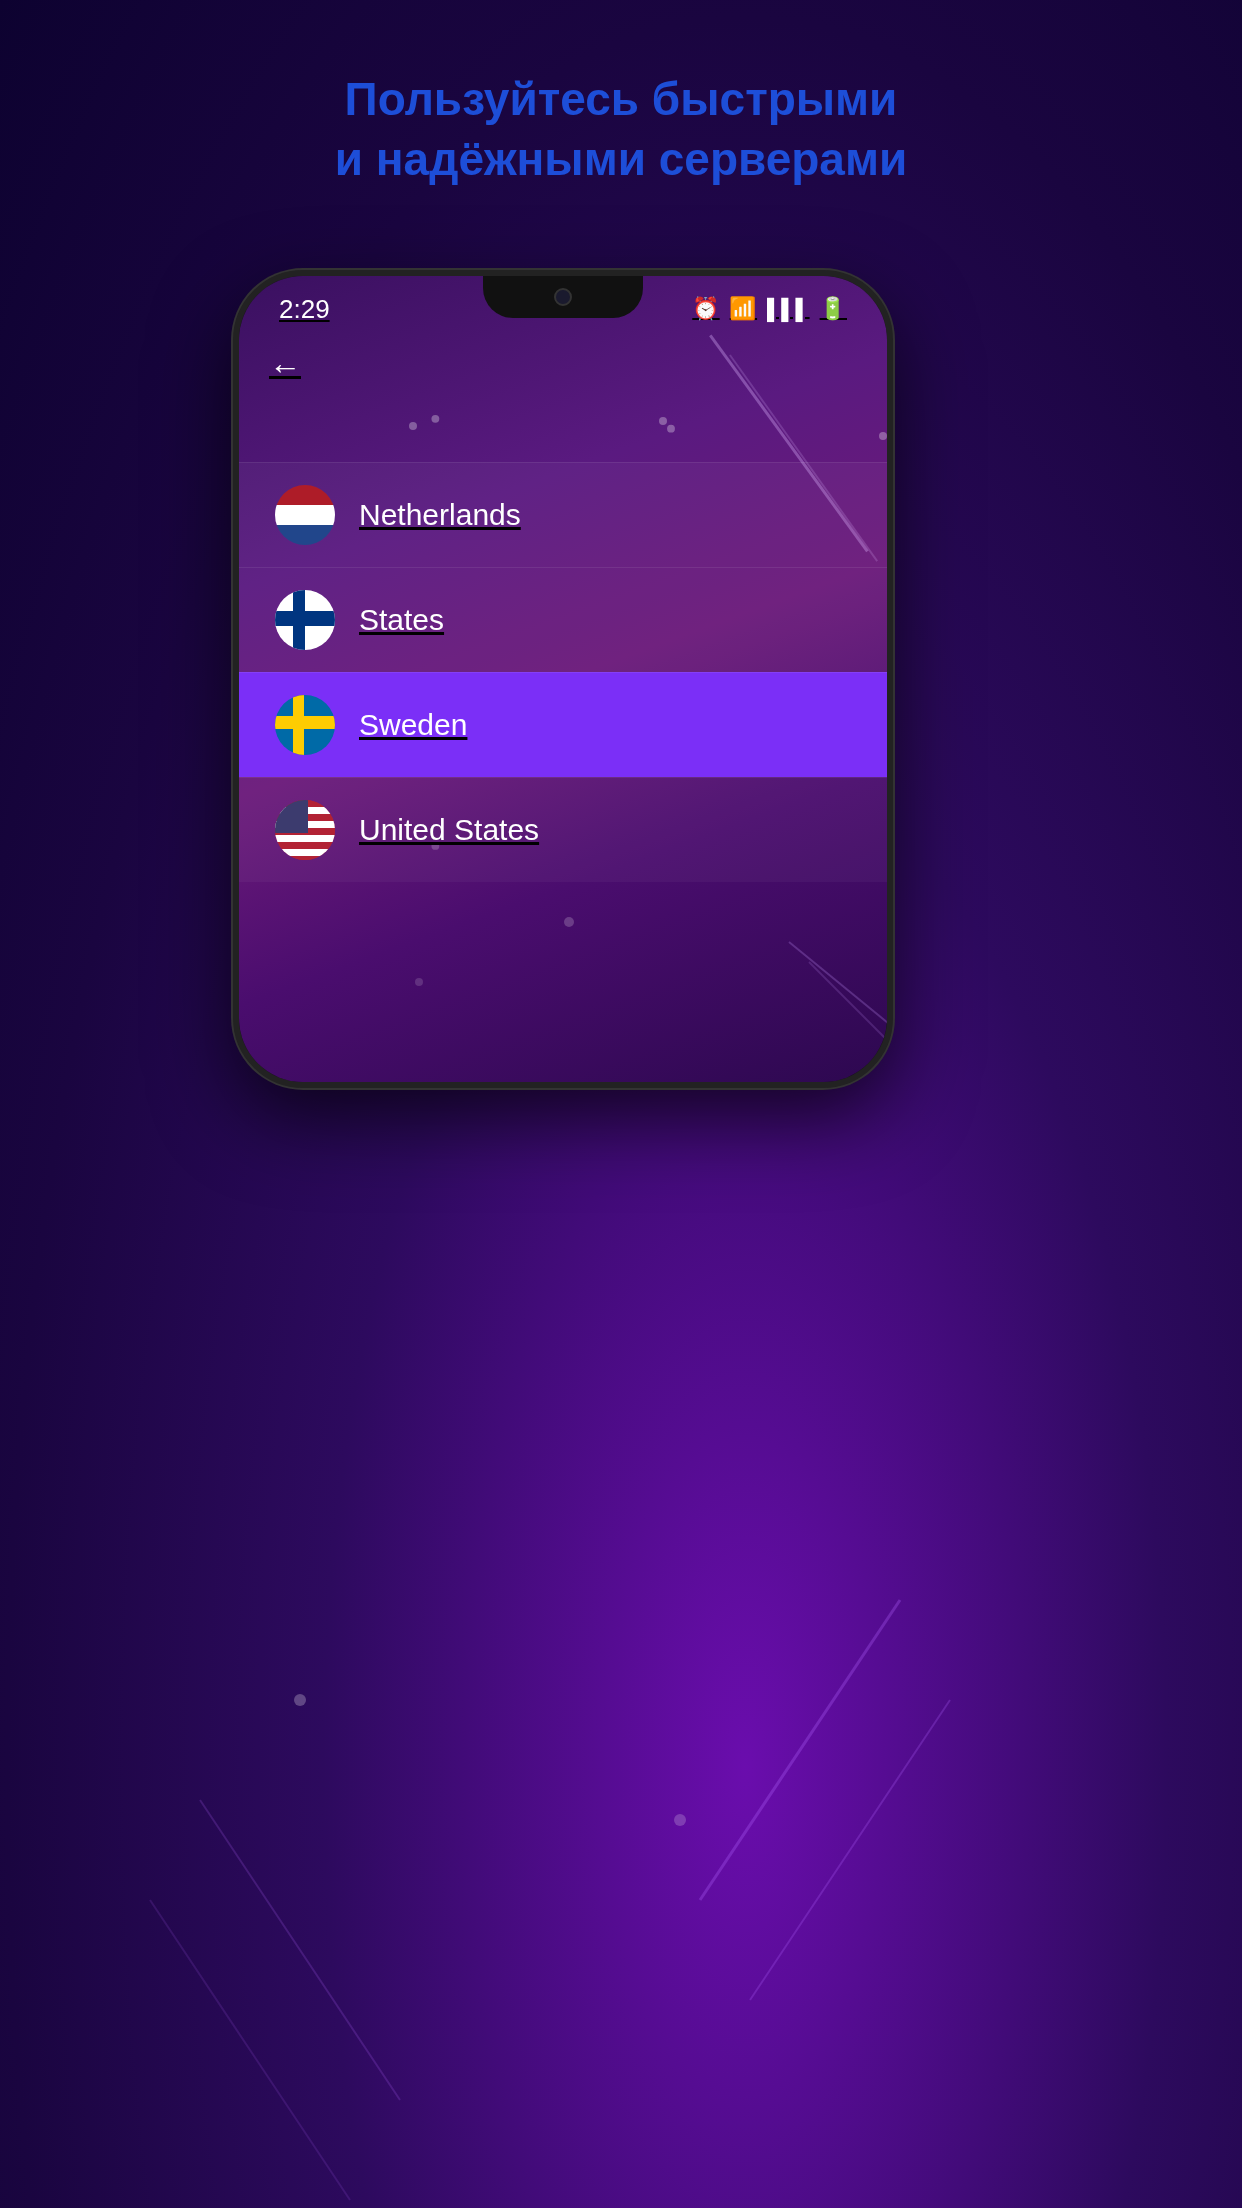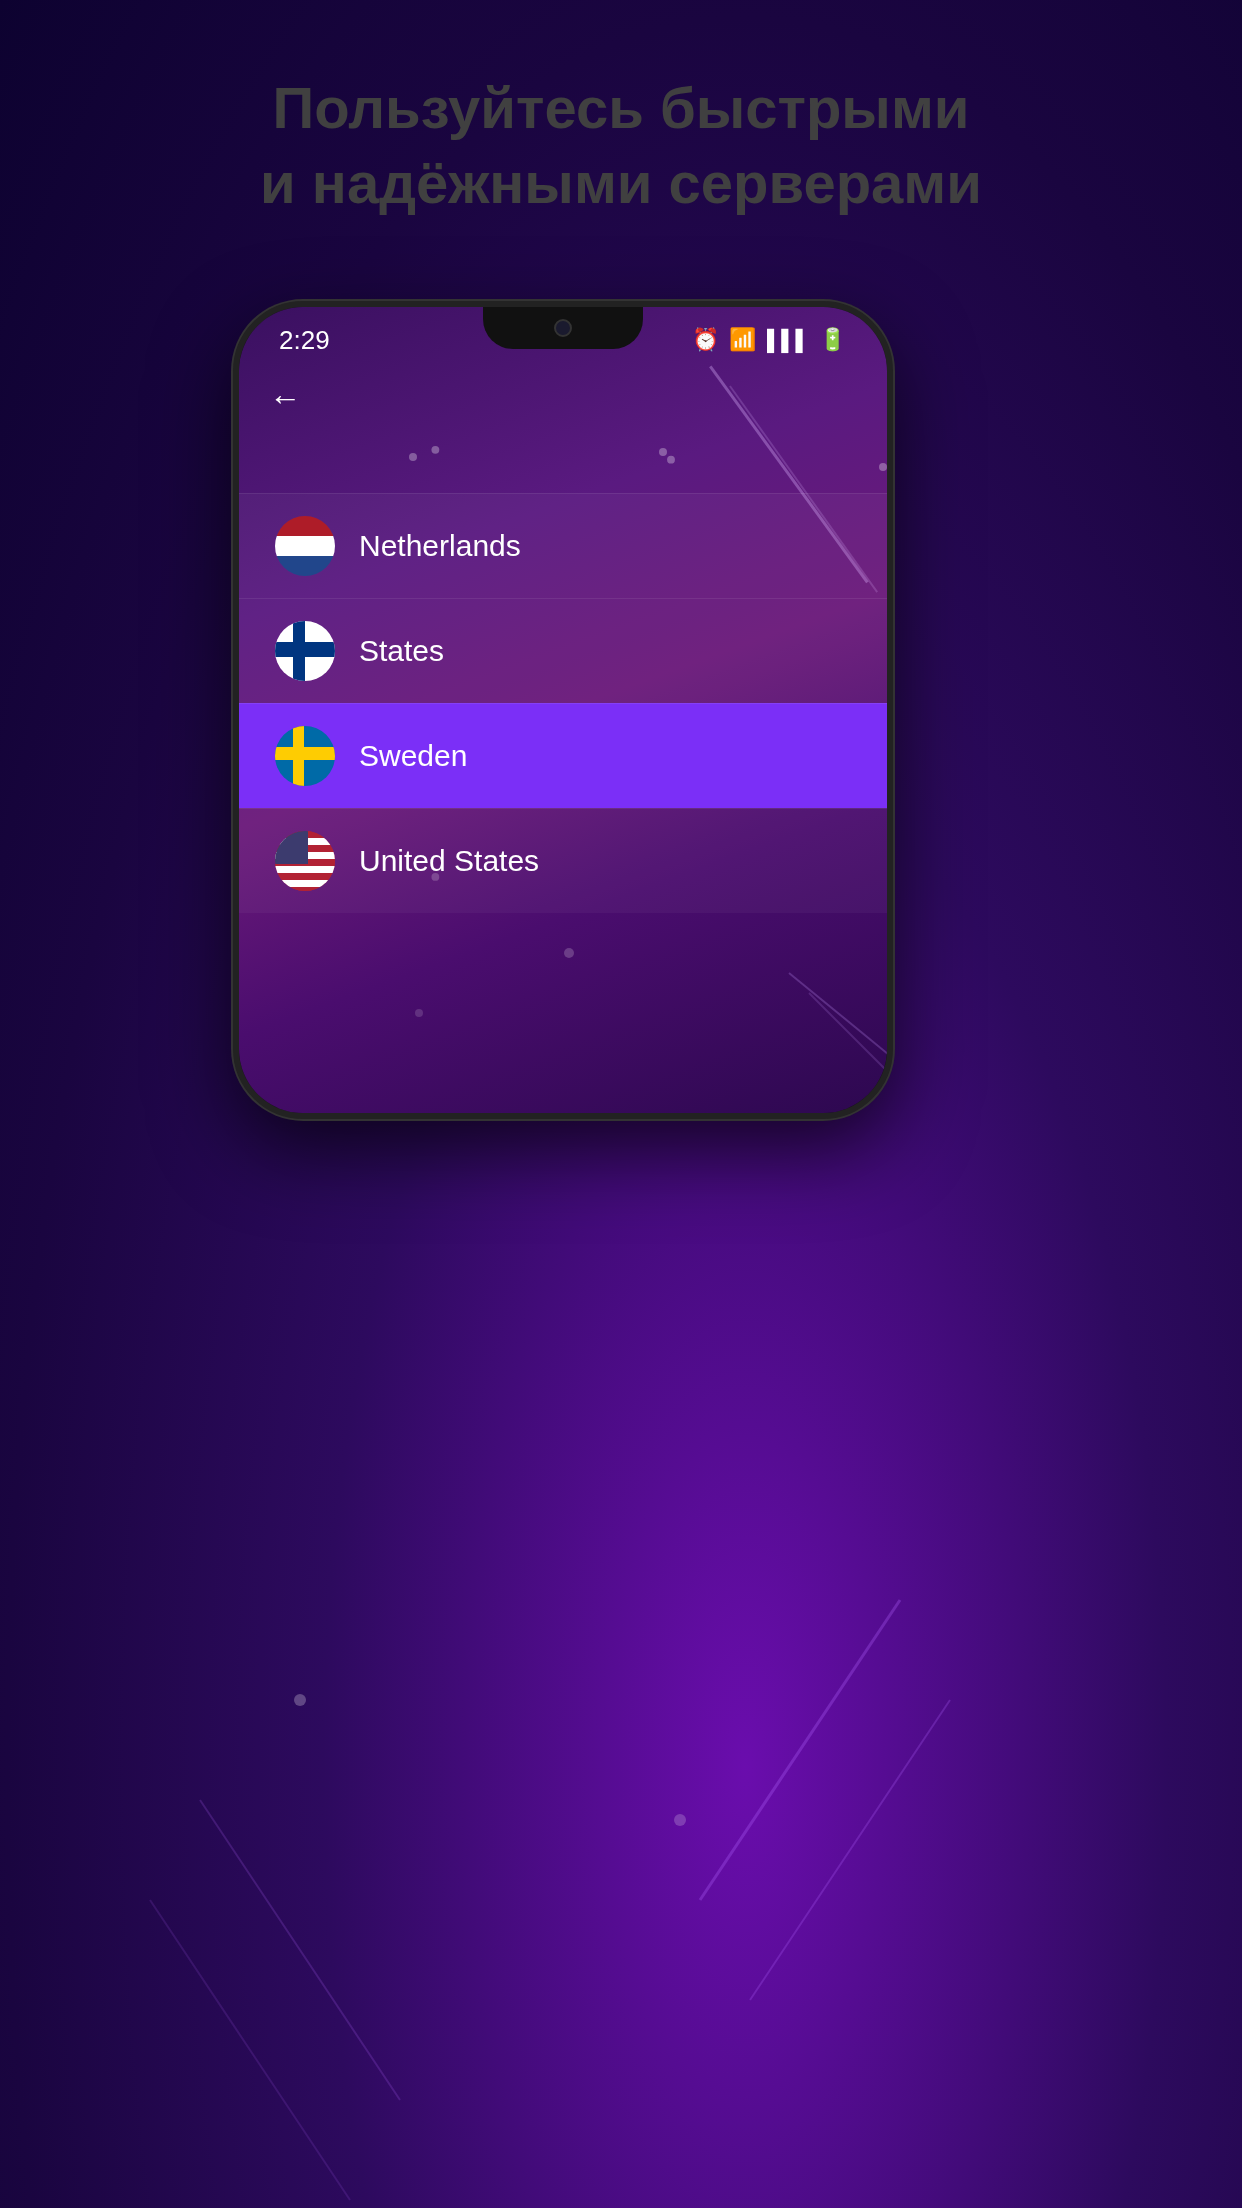--- a/index.html
+++ b/index.html
@@ -21,34 +21,35 @@
       position: absolute;
       width: 100%;
       height: 100%;
       pointer-events: none;
       z-index: 0;
     }
 
     .header-text {
       margin-top: 70px;
       text-align: center;
-      color: #404040;
-      font-size: 58px;
+      color: #1d4ed8;
+      font-size: 46px;
       font-weight: 600;
       line-height: 1.3;
       z-index: 1;
       padding: 0 60px;
     }
 
     
     .phone-wrapper {
       margin-top: 80px;
       z-index: 2;
       position: relative;
       width: 776px;
+      text-decoration: underline;
     }
 
     .phone-frame {
       width: 660px;
       background: #111;
       border-radius: 70px;
       border: 6px solid #222;
       box-shadow: 0 0 0 2px #333, 0 30px 80px rgba(0,0,0,0.7);
       overflow: hidden;
       position: relative;

